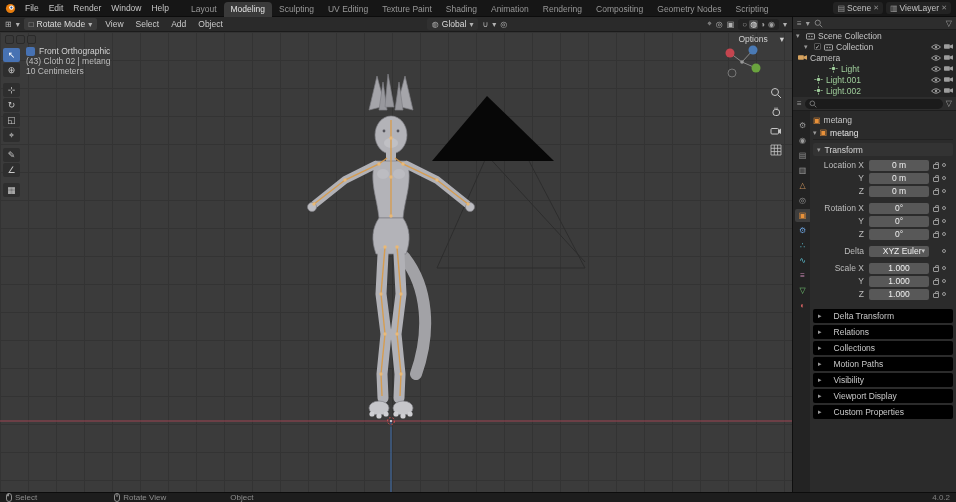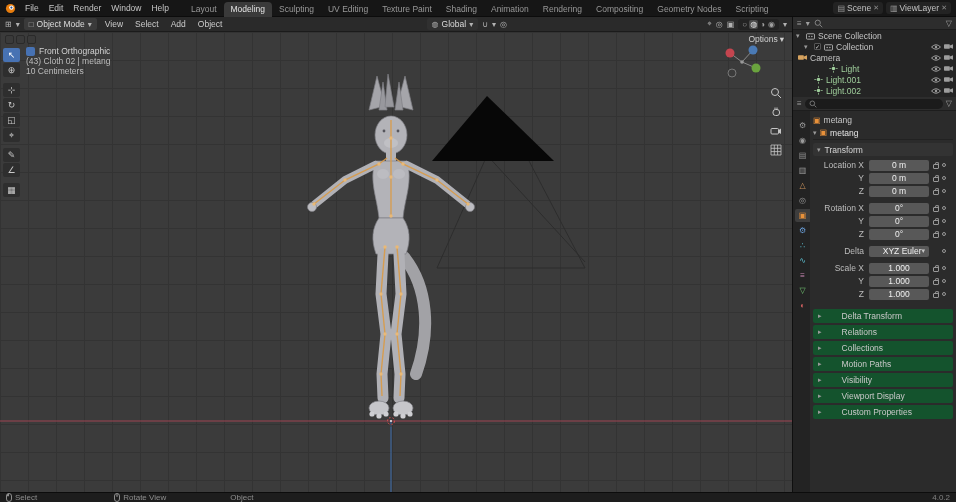--- a/index.html
+++ b/index.html
@@ -47,21 +47,21 @@
   .tool { width:17px; height:14px; background:#2e2e2e; border-radius:2px; color:#c8c8c8;
           display:flex; align-items:center; justify-content:center; font-size:9px; margin-bottom:1px; }
   .tool.active { background:#4772b3; color:#ffffff; }
   .tool.gap { margin-top:5px; }
 
   #view-info { position:absolute; left:26px; top:14px; line-height:10px; color:#d2d2d2; }
   #view-info .row1 { display:flex; align-items:center; gap:4px; }
   .axis-chip { width:9px; height:9px; background:#4772b3; border-radius:2px; }
   #view-info .sub { color:#bdbdbd; }
 
-  #options-btn { position:absolute; right:8px; top:2px; display:flex; align-items:flex-end; gap:2px;
+  #options-btn { position:absolute; right:8px; top:2px; display:flex; align-items:flex-end; gap:12px;
                  color:#d0d0d0; }
   #ts-icons { position:absolute; left:5px; top:3px; display:flex; gap:2px; }
   .ts-sq { width:9px; height:9px; background:#3a3a3a; border:1px solid #2a2a2a; border-radius:2px; }
 
   #gizmo { position:absolute; right:28px; top:8px; }
   #nav-icons { position:absolute; right:9px; top:54px; display:flex; flex-direction:column; gap:5px; }
   .nav-ic { width:14px; height:14px; display:flex; align-items:center; justify-content:center; }
 
   
   #outliner { position:absolute; left:792px; top:17px; width:164px; height:80px; background:#242424;
@@ -102,22 +102,22 @@
   .tfield { width:60px; height:11px; background:#585858; border-radius:2px; color:#f1f1f1;
             display:flex; align-items:center; justify-content:center; }
   .tfield.dropdown { justify-content:flex-end; padding:0 4px; }
   .decor { display:flex; align-items:center; gap:3px; margin-left:4px; }
   .lock { width:6px; height:5px; border:1px solid #999; border-radius:1px; position:relative; margin-top:2px; }
   .lock::before { content:""; position:absolute; left:1px; top:-3px; width:2px; height:2px;
                   border:1px solid #999; border-bottom:none; border-radius:2px 2px 0 0; }
   .lock.hidden { visibility:hidden; }
   .adot { width:4px; height:4px; border:1px solid #999; border-radius:50%; }
 
-  .section { height:14px; background:#14532d; border-radius:2px; display:flex; align-items:center;
-             gap:20px; padding:0 5px; color:#c9c9c9; margin-top:2px; }
+  .section { height:14px; background:#000000; border-radius:2px; display:flex; align-items:center;
+             gap:12px; padding:0 5px; color:#c9c9c9; margin-top:2px; }
   .section .chev { color:#9a9a9a; font-size:7px; }
 
   
   #statusbar { position:absolute; left:0; top:492px; width:956px; height:10px; background:#1d1d1d;
                border-top:1px solid #0c0c0c; display:flex; align-items:center; font-size:8px;
                color:#8e8e8e; padding:0 6px; }
   .sb-item { display:flex; align-items:center; gap:3px; }
   #sb-version { margin-left:auto; color:#828282; }
 </style>
 </head>
@@ -165,21 +165,21 @@
         <span class="tb-x">✕</span>
       </div>
     </div>
   </div>
 
   <div id="vheader">
     <span class="hic">⊞</span>
     <span class="hic">▾</span>
     <div class="hbtn">
       <span class="hic">□</span>
-      <span>Object Mode</span>
+      <span>Rotate Mode</span>
       <span class="hic">▾</span>
     </div>
     <span class="hmenu">View</span>
     <span class="hmenu">Select</span>
     <span class="hmenu">Add</span>
     <span class="hmenu">Object</span>
     <div class="hspacer"></div>
     <div class="hbtn" style="background:#303030;">
       <span class="hic">◍</span>
       <span>Global</span>

